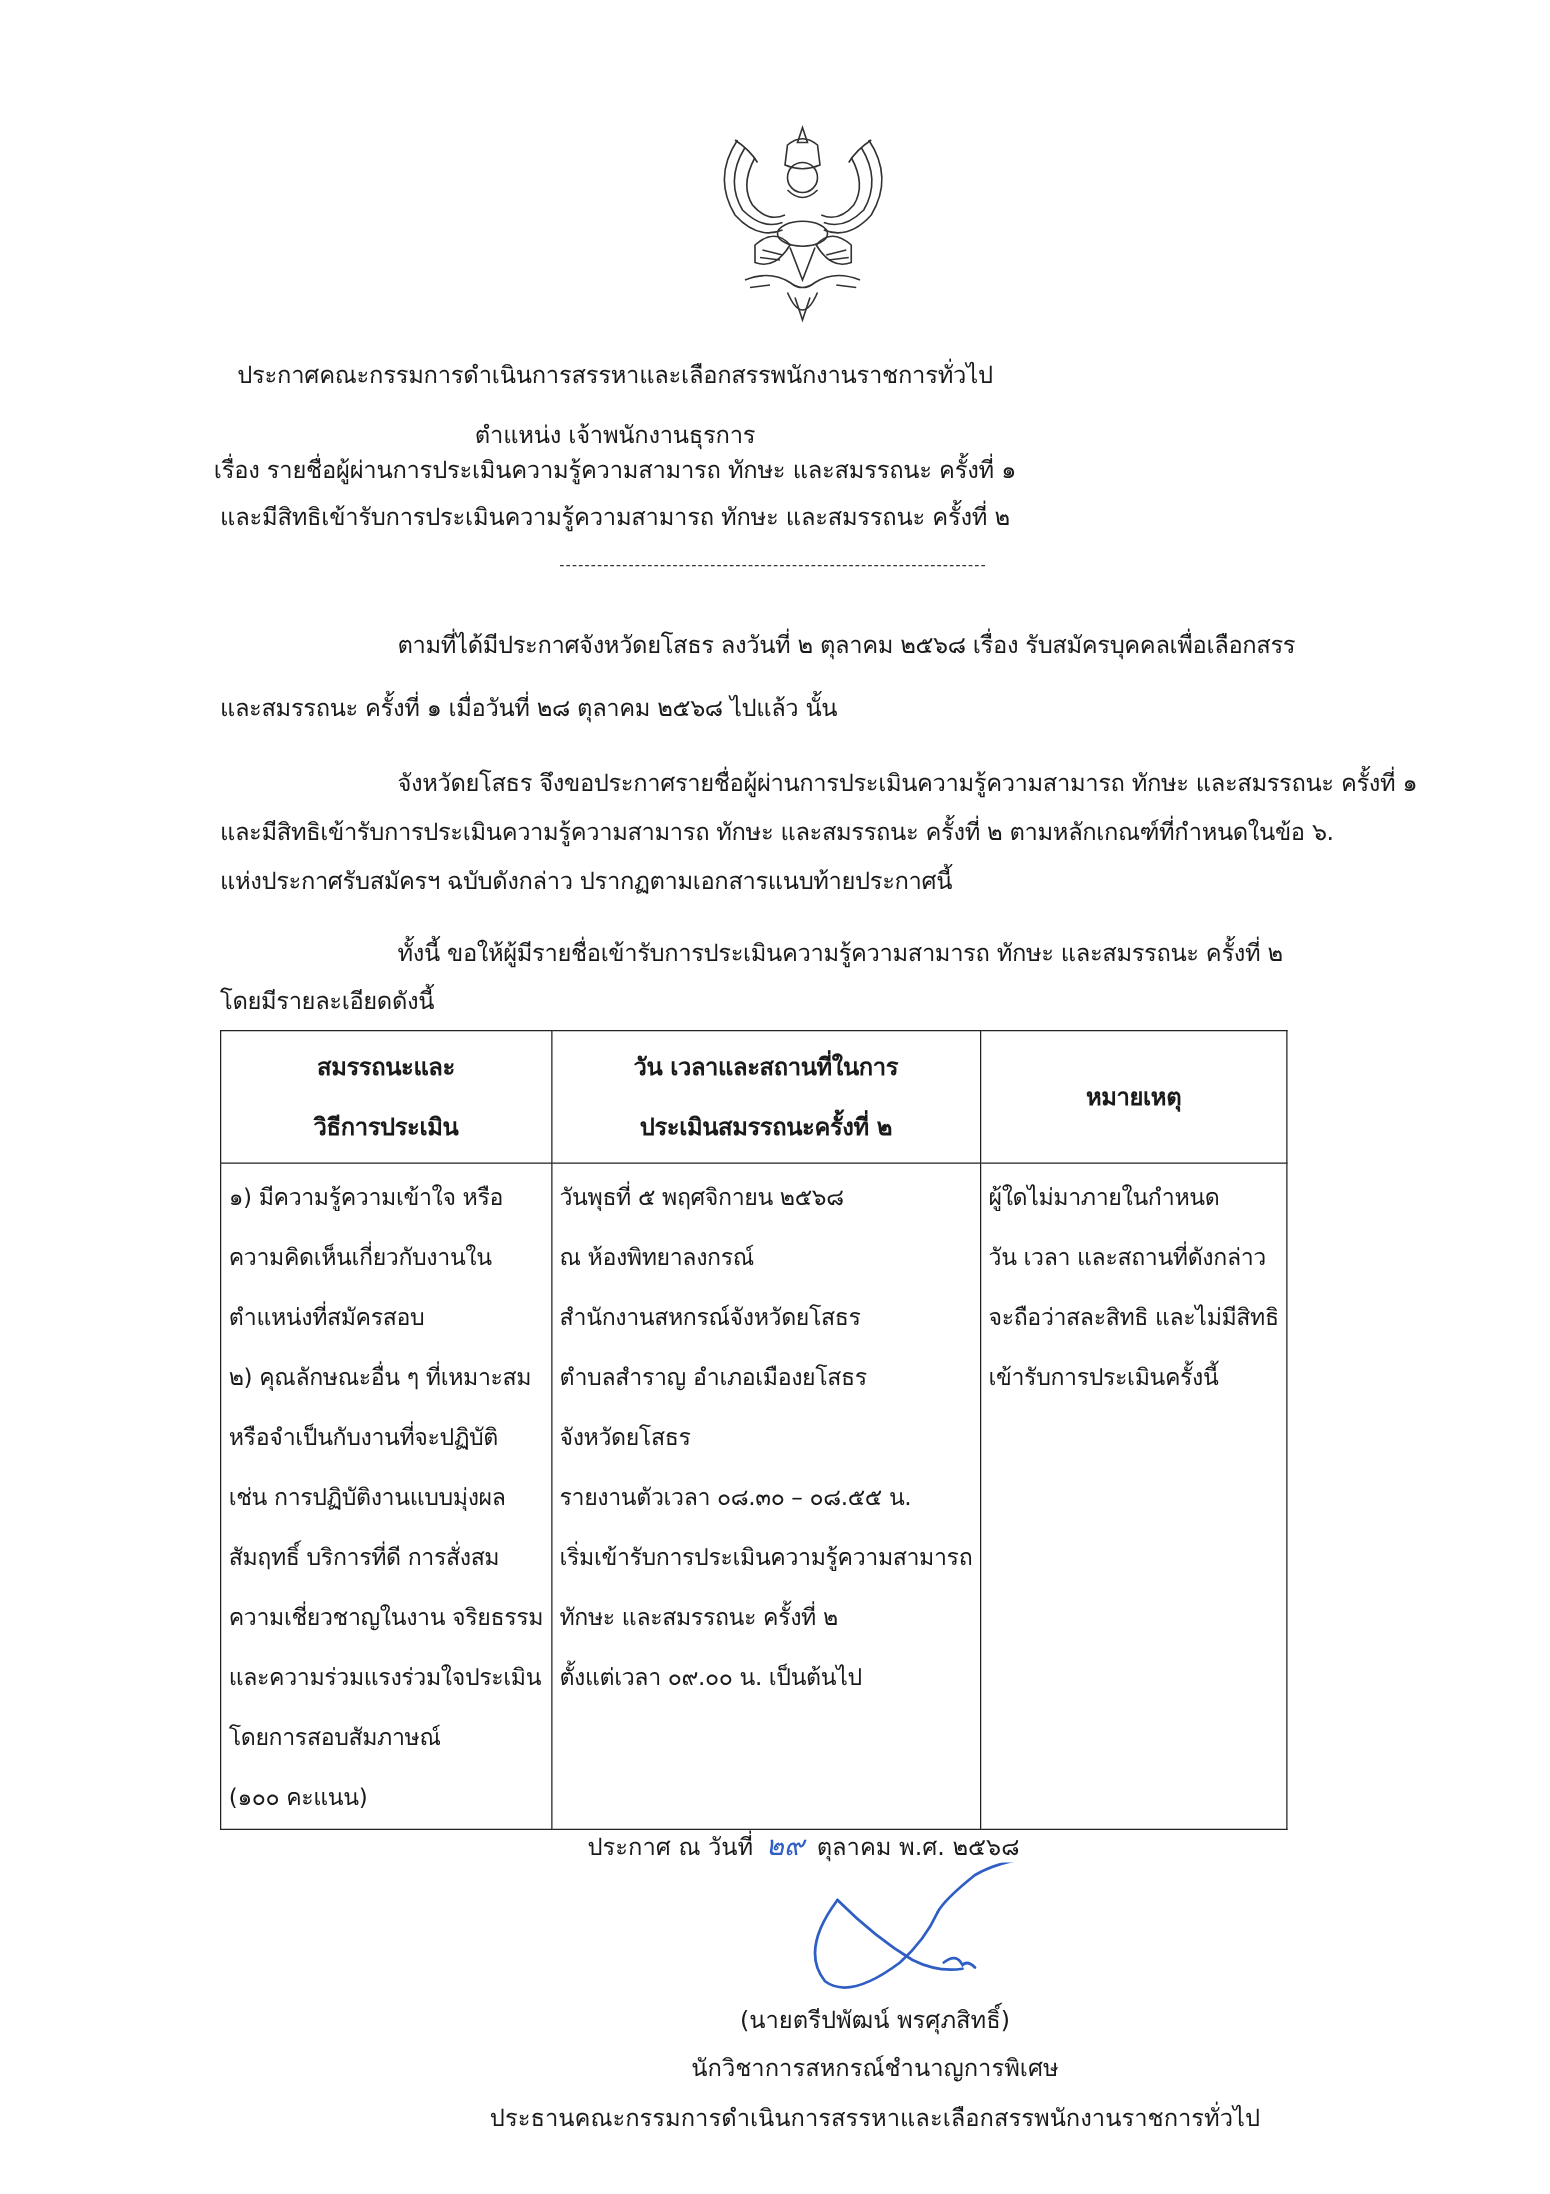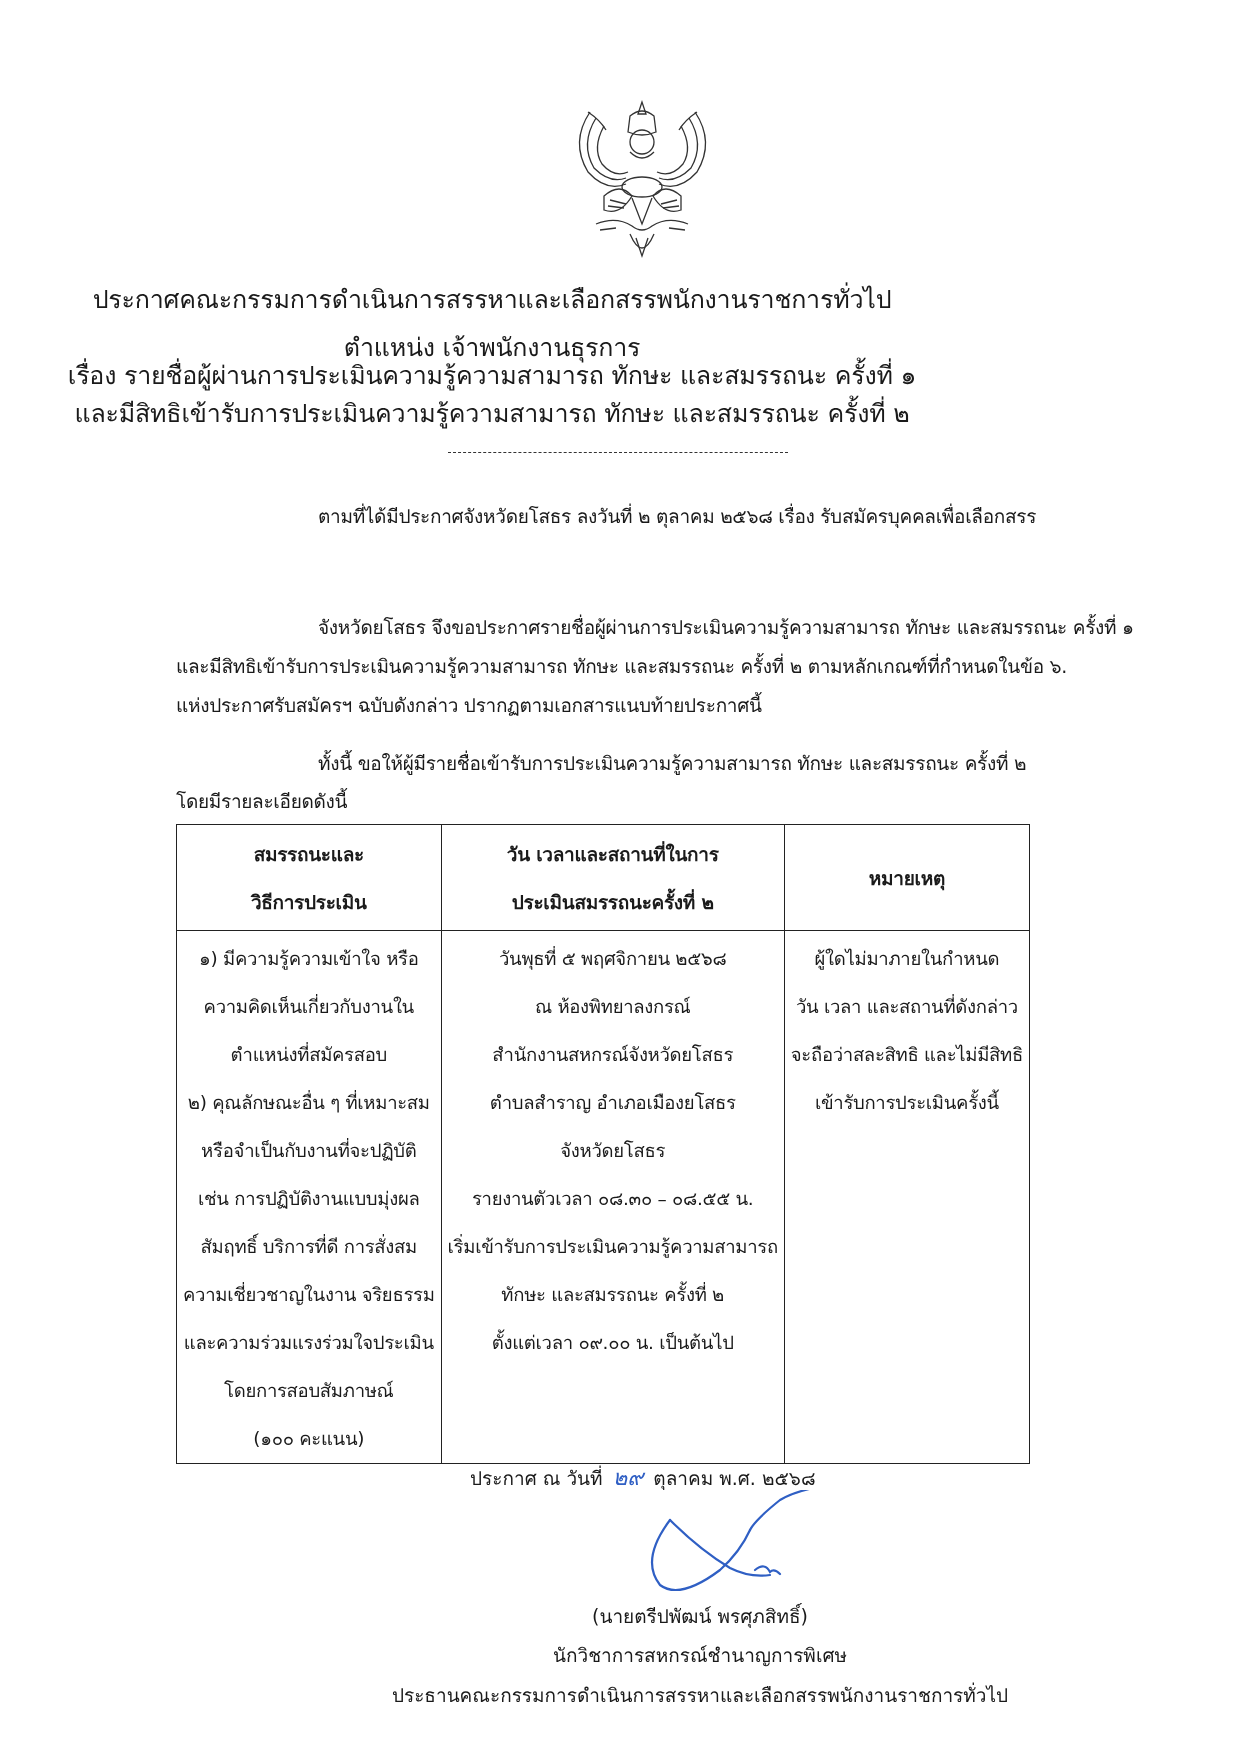--- a/index.html
+++ b/index.html
@@ -5,42 +5,42 @@
     html, body { margin: 0; padding: 0; background: #ffffff; }
     body {
       width: 1240px; height: 1755px; position: relative; overflow: hidden;
       font-family: "DejaVu Sans", "Liberation Sans", sans-serif;
       color: #1a1a1a;
     }
     .page { position: absolute; left: 0; top: 0; width: 1240px; height: 1755px; }
     .emblem { position: absolute; left: 560px; top: 92px; width: 165px; height: 172px; }
     .title-line {
       position: absolute; left: 0; width: 984px; text-align: center;
-      font-size: 25px; line-height: 24px; letter-spacing: -0.2px;
+      font-size: 19px; line-height: 24px; letter-spacing: -0.2px;
     }
     .divider {
       position: absolute; left: 448px; top: 452px; width: 340px; height: 0;
       border-top: 1.5px dashed #333;
     }
     .para {
       position: absolute; font-size: 19px; line-height: 24px; white-space: nowrap;
       letter-spacing: -0.3px;
     }
     table.sched {
       position: absolute; left: 176px; top: 824px; width: 748px;
       border-collapse: collapse; font-size: 18.5px;
     }
     table.sched th, table.sched td {
       border: 1.6px solid #222; vertical-align: top; padding: 0 6px;
     }
     table.sched th {
       font-weight: bold; text-align: center; vertical-align: middle;
       height: 105px; line-height: 48px; font-size: 19px;
     }
-    table.sched td { height: 510px; padding-top: 4px; text-align: center; }
+    table.sched td { height: 510px; padding-top: 4px; }
     .cell-line { display: block; line-height: 48px; white-space: nowrap; letter-spacing: -0.3px; }
     .col1 { width: 290px; }
     .col2 { width: 370px; }
     .col3 { width: 279px; }
     .date-line { position: absolute; left: 470px; top: 1466px; font-size: 19px; line-height: 24px; text-align: right; }
     .date-line .hand { color: #2f5fc4; font-style: italic; font-size: 22px; padding: 0 4px; }
     .signature { position: absolute; left: 640px; top: 1490px; width: 240px; height: 110px; }
     .sig-line { position: absolute; left: 0; width: 1240px; text-align: center; font-size: 19px; line-height: 24px; }
   </style>
 </head>
@@ -74,20 +74,21 @@
     </g>
   </svg>
 
   <div class="title-line" style="top:288px;">ประกาศคณะกรรมการดำเนินการสรรหาและเลือกสรรพนักงานราชการทั่วไป</div>
   <div class="title-line" style="top:336px;">ตำแหน่ง เจ้าพนักงานธุรการ</div>
   <div class="title-line" style="top:364px;">เรื่อง รายชื่อผู้ผ่านการประเมินความรู้ความสามารถ ทักษะ และสมรรถนะ ครั้งที่ ๑</div>
   <div class="title-line" style="top:402px;">และมีสิทธิเข้ารับการประเมินความรู้ความสามารถ ทักษะ และสมรรถนะ ครั้งที่ ๒</div>
   <div class="divider"></div>
 
   <div class="para" style="left:318px; top:504px;">ตามที่ได้มีประกาศจังหวัดยโสธร ลงวันที่ ๒ ตุลาคม ๒๕๖๘ เรื่อง รับสมัครบุคคลเพื่อเลือกสรร</div>
+  <div class="para" style="left:176px; top:555px;">และสมรรถนะ ครั้งที่ ๑ เมื่อวันที่ ๒๘ ตุลาคม ๒๕๖๘ ไปแล้ว  นั้น</div>
 
   <div class="para" style="left:318px; top:615px;">จังหวัดยโสธร จึงขอประกาศรายชื่อผู้ผ่านการประเมินความรู้ความสามารถ ทักษะ และสมรรถนะ ครั้งที่ ๑</div>
   <div class="para" style="left:176px; top:654px;">และมีสิทธิเข้ารับการประเมินความรู้ความสามารถ ทักษะ และสมรรถนะ ครั้งที่ ๒  ตามหลักเกณฑ์ที่กำหนดในข้อ ๖.</div>
   <div class="para" style="left:176px; top:693px;">แห่งประกาศรับสมัครฯ ฉบับดังกล่าว ปรากฏตามเอกสารแนบท้ายประกาศนี้</div>
 
   <div class="para" style="left:318px; top:751px;">ทั้งนี้ ขอให้ผู้มีรายชื่อเข้ารับการประเมินความรู้ความสามารถ ทักษะ และสมรรถนะ ครั้งที่ ๒</div>
   <div class="para" style="left:176px; top:789px;">โดยมีรายละเอียดดังนี้</div>
 
   <table class="sched">
     <tbody>

